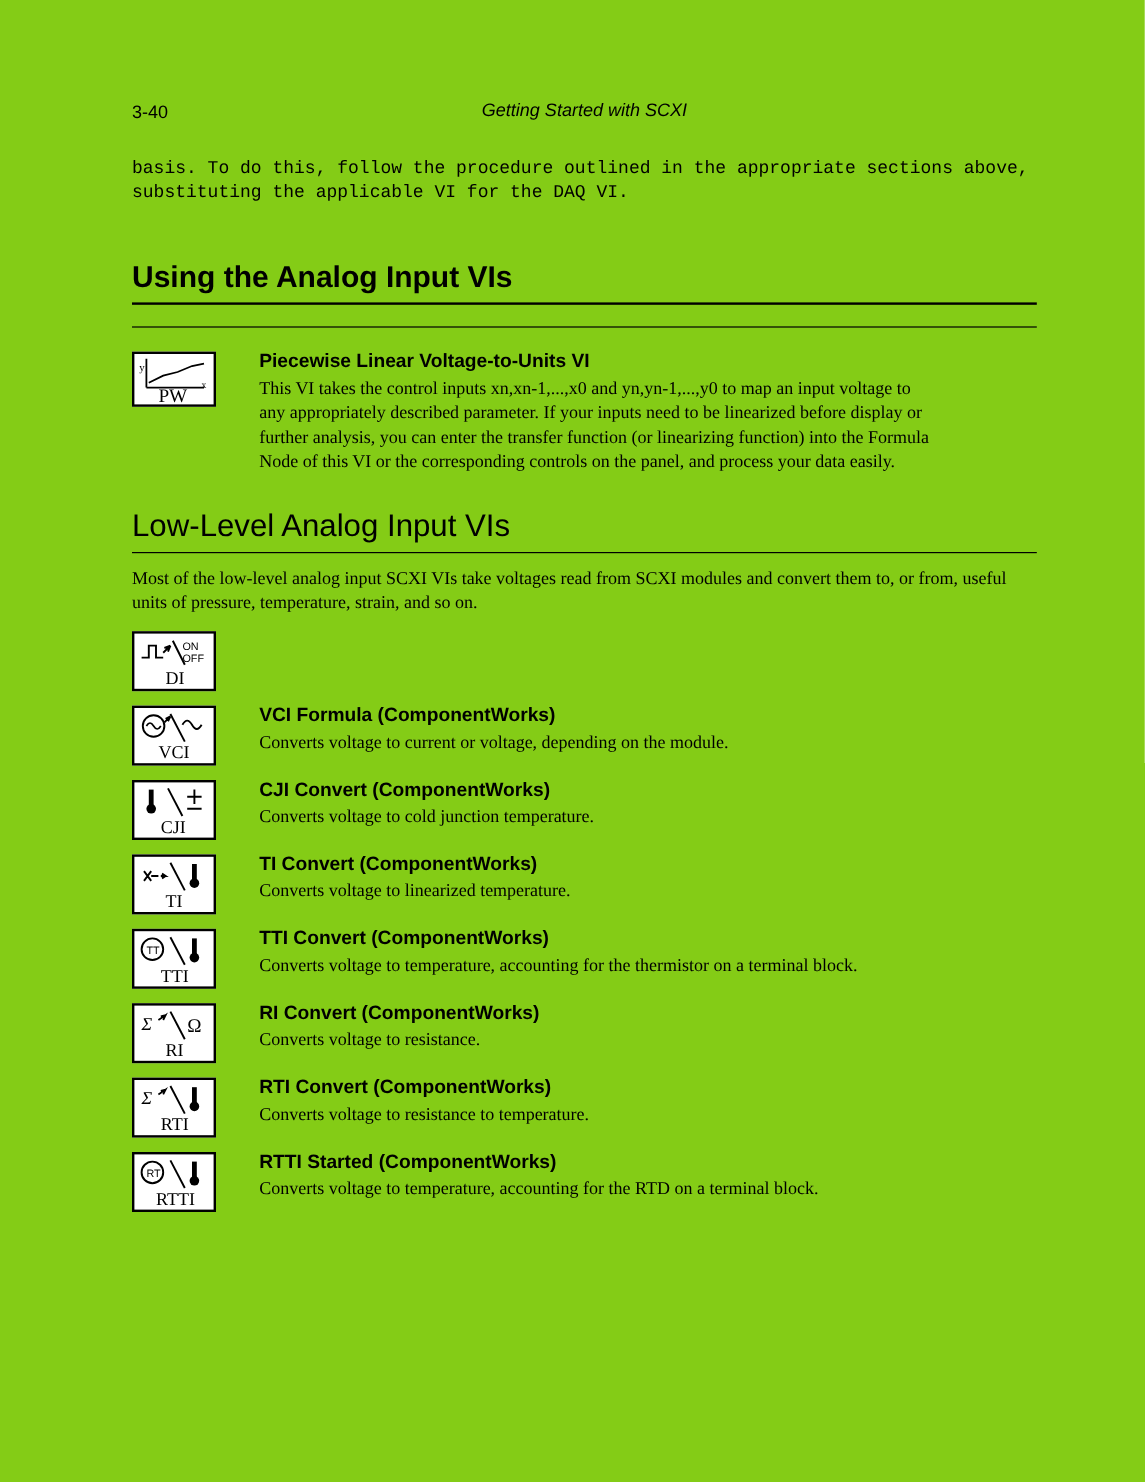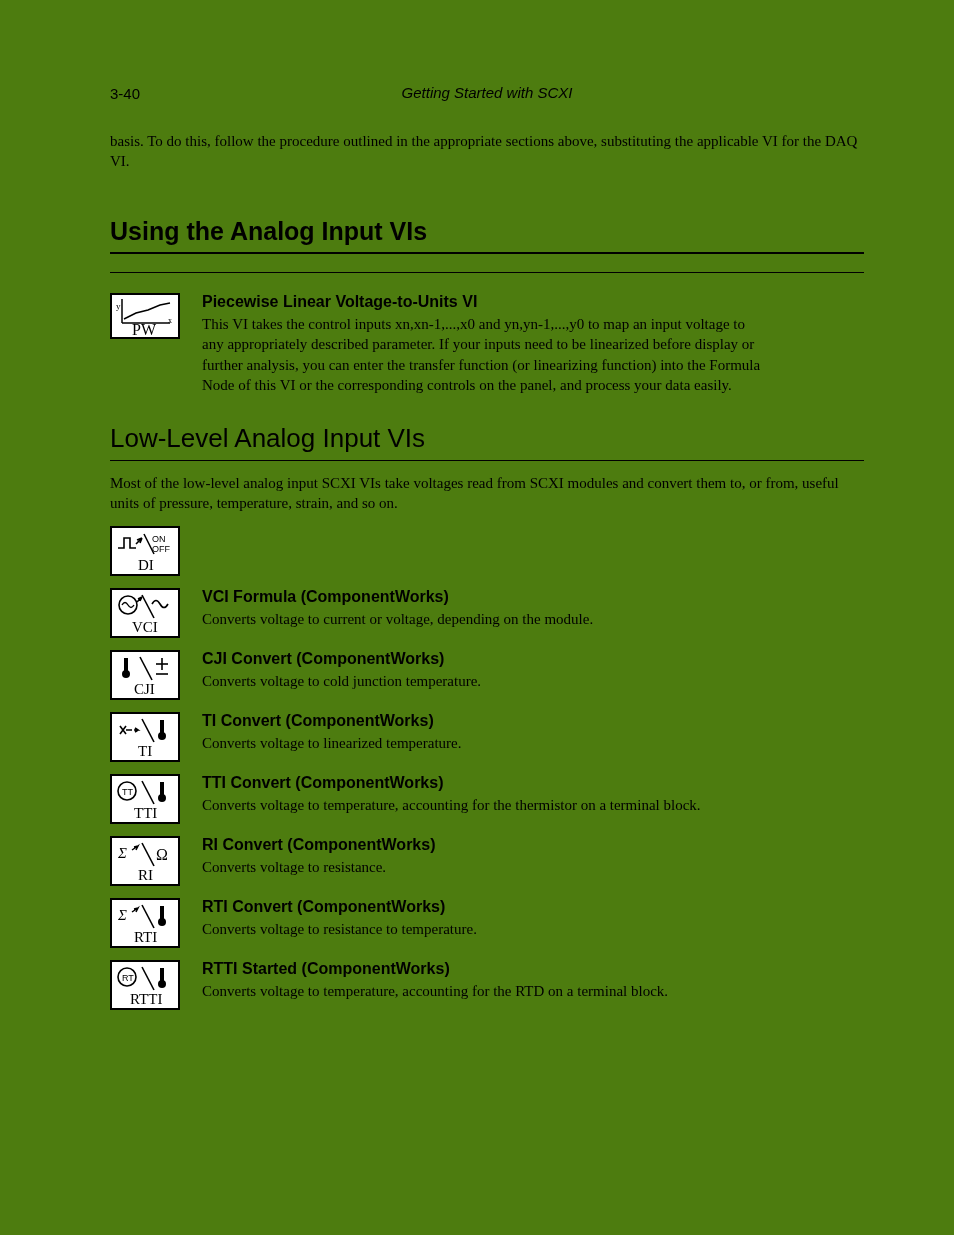--- a/index.html
+++ b/index.html
@@ -5,41 +5,42 @@
   html, body {
     margin: 0;
     padding: 0;
     background: #ffffff;
     font-family: Georgia, "Times New Roman", serif;
     color: #000;
   }
   .page {
     width: 954px;
     height: 1235px;
-    background: #4d7c0f;
+    background: #84cc16;
     box-sizing: border-box;
     padding: 85px 90px 0 110px;
   }
   .pgnum {
     font-family: "Helvetica", "Arial", sans-serif;
     font-size: 15px;
     color: #000;
   }
   .booktitle {
     font-family: "Helvetica", "Arial", sans-serif;
     font-style: italic;
     font-size: 15px;
     text-align: center;
     margin-top: -18px;
     color: #000;
   }
   .para {
     font-size: 15px;
     line-height: 1.35;
     margin: 30px 0 0 0;
+    font-family: Liberation Mono, monospace;
   }
   h2.section-title {
     font-family: "Helvetica", "Arial", sans-serif;
     font-weight: bold;
     font-size: 25px;
     margin: 45px 0 6px 0;
   }
   .hr-thick {
     border: none;
     border-top: 2px solid #000;
@@ -72,21 +73,21 @@
     border: 2px solid #000;
     box-sizing: border-box;
     position: relative;
     vertical-align: top;
     margin-top: 2px;
   }
   .vi-icon svg { position: absolute; top: 0; left: 0; }
   .vi-text {
     display: inline-block;
     vertical-align: top;
-    margin-left: 18px;
+    margin-left: 32px;
     width: 560px;
     font-size: 15px;
     line-height: 1.35;
   }
   .vi-name {
     font-family: "Helvetica", "Arial", sans-serif;
     font-weight: bold;
     font-size: 16px;
     margin-bottom: 2px;
   }

